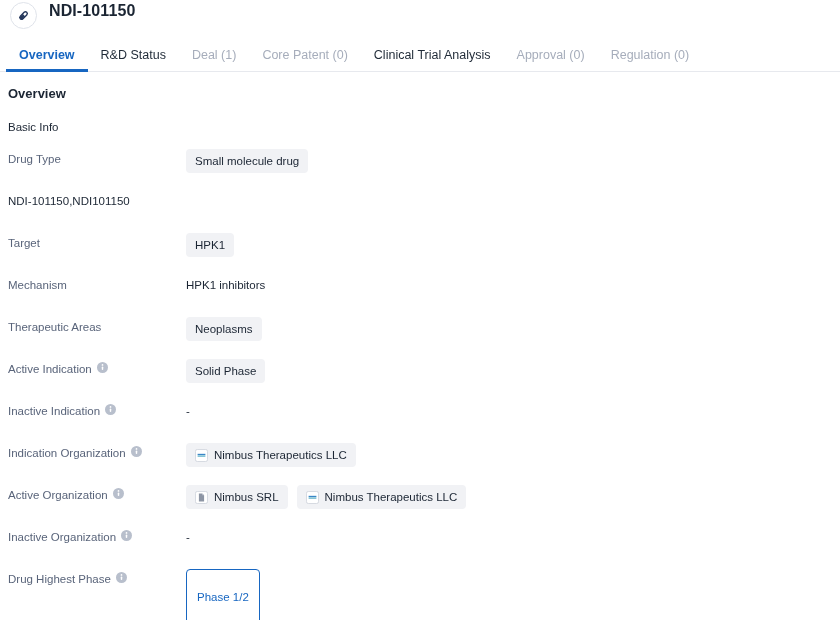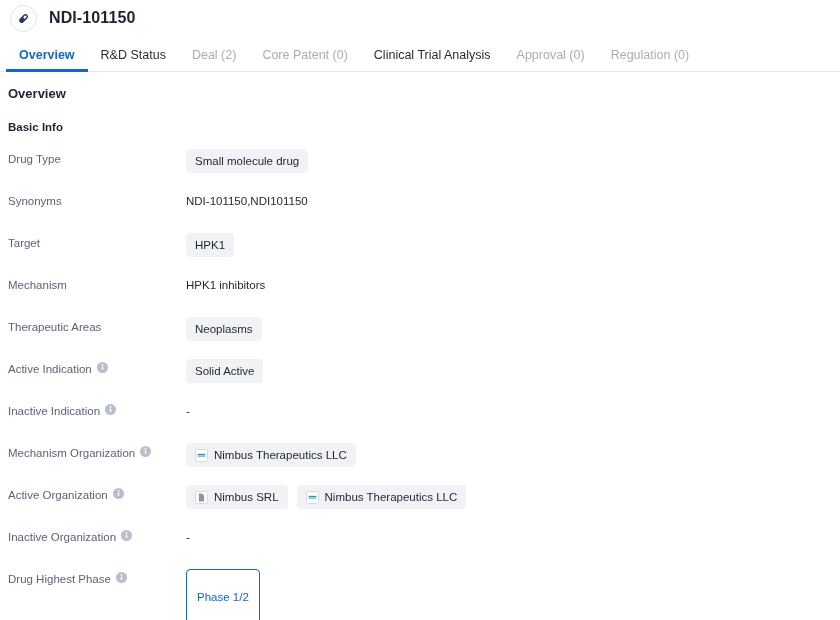--- a/index.html
+++ b/index.html
@@ -12,21 +12,20 @@
     background: #ffffff;
     font-family: "Liberation Sans", sans-serif;
     color: #1f2a37;
     overflow: hidden;
     -webkit-font-smoothing: antialiased;
   }
 
   
   .header {
     display: flex;
-    align-items: center;
     height: 32px;
     padding: 0 0 0 10px;
     margin-top: 2px;
   }
   .drug-avatar {
     width: 25px;
     height: 25px;
     border-radius: 50%;
     border: 1px solid #dfe3ea;
     background: #ffffff;
@@ -85,21 +84,21 @@
     padding: 14px 0 0 8px;
   }
   .section-title {
     font-size: 13px;
     font-weight: bold;
     color: #1b2533;
     margin: 0 0 20px 0;
   }
   .subsection-title {
     font-size: 11.5px;
-    font-weight: bold;
+    font-weight: normal;
     color: #1b2533;
     margin: 0 0 16px 0;
   }
 
   .rows { display: block; }
   .row {
     display: flex;
     align-items: flex-start;
     min-height: 42px;
   }
@@ -176,43 +175,40 @@
         <rect x="3.2" y="6.1" width="4.8" height="3.9" rx="1.95" fill="#26385c"></rect>
       </g>
     </svg>
   </div>
   <div class="page-title">NDI-101150</div>
 </div>
 
 <div class="tabs">
   <div class="tab active">Overview</div>
   <div class="tab">R&amp;D Status</div>
-  <div class="tab disabled">Deal (2)</div>
+  <div class="tab disabled">Deal (1)</div>
   <div class="tab disabled">Core Patent (0)</div>
   <div class="tab">Clinical Trial Analysis</div>
   <div class="tab disabled">Approval (0)</div>
   <div class="tab disabled">Regulation (0)</div>
 </div>
 
 <div class="content">
   <div class="section-title">Overview</div>
   <div class="subsection-title">Basic Info</div>
   <div class="rows" id="rows">
       <div class="row">
         <div class="row-label">
           <span>Drug Type</span>
         </div>
         <div class="row-value">
           <span class="chip">Small molecule drug</span>
         </div>
       </div>
       <div class="row">
-        <div class="row-label">
-          <span>Synonyms</span>
-        </div>
         <div class="row-value pad">
           <span class="plain-text">NDI-101150,NDI101150</span>
         </div>
       </div>
       <div class="row">
         <div class="row-label">
           <span>Target</span>
         </div>
         <div class="row-value">
           <span class="chip">HPK1</span>
@@ -237,39 +233,39 @@
       <div class="row">
         <div class="row-label">
           <span>Active Indication</span>
           <span><svg class="info-icon" viewBox="0 0 12 12" aria-hidden="true">
               <circle cx="6" cy="6" r="6" fill="#b8bfcc"></circle>
               <circle cx="6" cy="3.2" r="0.95" fill="#ffffff"></circle>
               <rect x="5.2" y="4.8" width="1.6" height="4" rx="0.8" fill="#ffffff"></rect>
             </svg></span>
         </div>
         <div class="row-value">
-          <span class="chip">Solid Active</span>
+          <span class="chip">Solid Phase</span>
         </div>
       </div>
       <div class="row">
         <div class="row-label">
           <span>Inactive Indication</span>
           <span><svg class="info-icon" viewBox="0 0 12 12" aria-hidden="true">
               <circle cx="6" cy="6" r="6" fill="#b8bfcc"></circle>
               <circle cx="6" cy="3.2" r="0.95" fill="#ffffff"></circle>
               <rect x="5.2" y="4.8" width="1.6" height="4" rx="0.8" fill="#ffffff"></rect>
             </svg></span>
         </div>
         <div class="row-value pad">
           <span class="dash">-</span>
         </div>
       </div>
       <div class="row">
         <div class="row-label">
-          <span>Mechanism Organization</span>
+          <span>Indication Organization</span>
           <span><svg class="info-icon" viewBox="0 0 12 12" aria-hidden="true">
               <circle cx="6" cy="6" r="6" fill="#b8bfcc"></circle>
               <circle cx="6" cy="3.2" r="0.95" fill="#ffffff"></circle>
               <rect x="5.2" y="4.8" width="1.6" height="4" rx="0.8" fill="#ffffff"></rect>
             </svg></span>
         </div>
         <div class="row-value">
           <span class="chip">
             <span>
               <svg class="logo" viewBox="0 0 14 14" aria-hidden="true">

